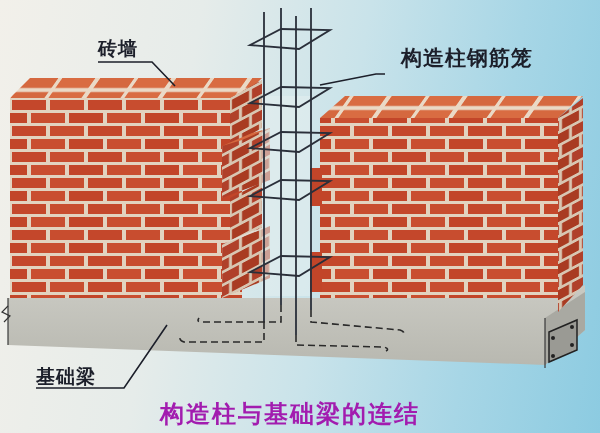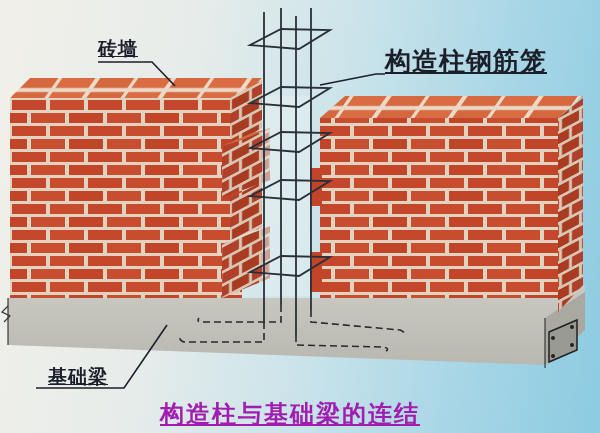--- a/index.html
+++ b/index.html
@@ -4,25 +4,25 @@
 <style>
   html, body { margin: 0; padding: 0; }
   body {
     width: 600px; height: 433px; overflow: hidden; position: relative;
     font-family: "DejaVu Serif", serif;
     background: linear-gradient(100deg, #f2f0ea 0%, #e6ecea 30%, #c9e3ea 55%, #a7d6e6 78%, #8ccbe1 100%);
   }
   #scene { position: absolute; left: 0; top: 0; width: 600px; height: 433px; }
   .label {
     position: absolute; font-weight: bold; color: #1c1f2a;
-    font-family: "DejaVu Serif", serif; letter-spacing: 1px; white-space: nowrap; text-decoration: underline;
+    font-family: "DejaVu Serif", serif; letter-spacing: 1px; white-space: nowrap;
   }
   .lbl-wall { left: 98px; top: 36px; font-size: 19px; }
-  .lbl-cage { left: 385px; top: 44px; font-size: 26px; }
-  .lbl-beam { left: 36px; top: 364px; font-size: 19px; margin-left: 12px; }
+  .lbl-cage { left: 401px; top: 44px; font-size: 21px; }
+  .lbl-beam { left: 36px; top: 364px; font-size: 19px; }
   .caption { left: 160px; top: 398px; font-size: 24px; color: #a21caf; letter-spacing: 2px; }
 </style>
 </head>
 <body>
 
 <svg id="scene" viewBox="0 0 600 433" xmlns="http://www.w3.org/2000/svg">
   <defs>
 
     <pattern id="brickFront" width="76" height="26" patternUnits="userSpaceOnUse" x="10" y="98">
       <rect width="76" height="26" fill="#e2d3c0"></rect>

